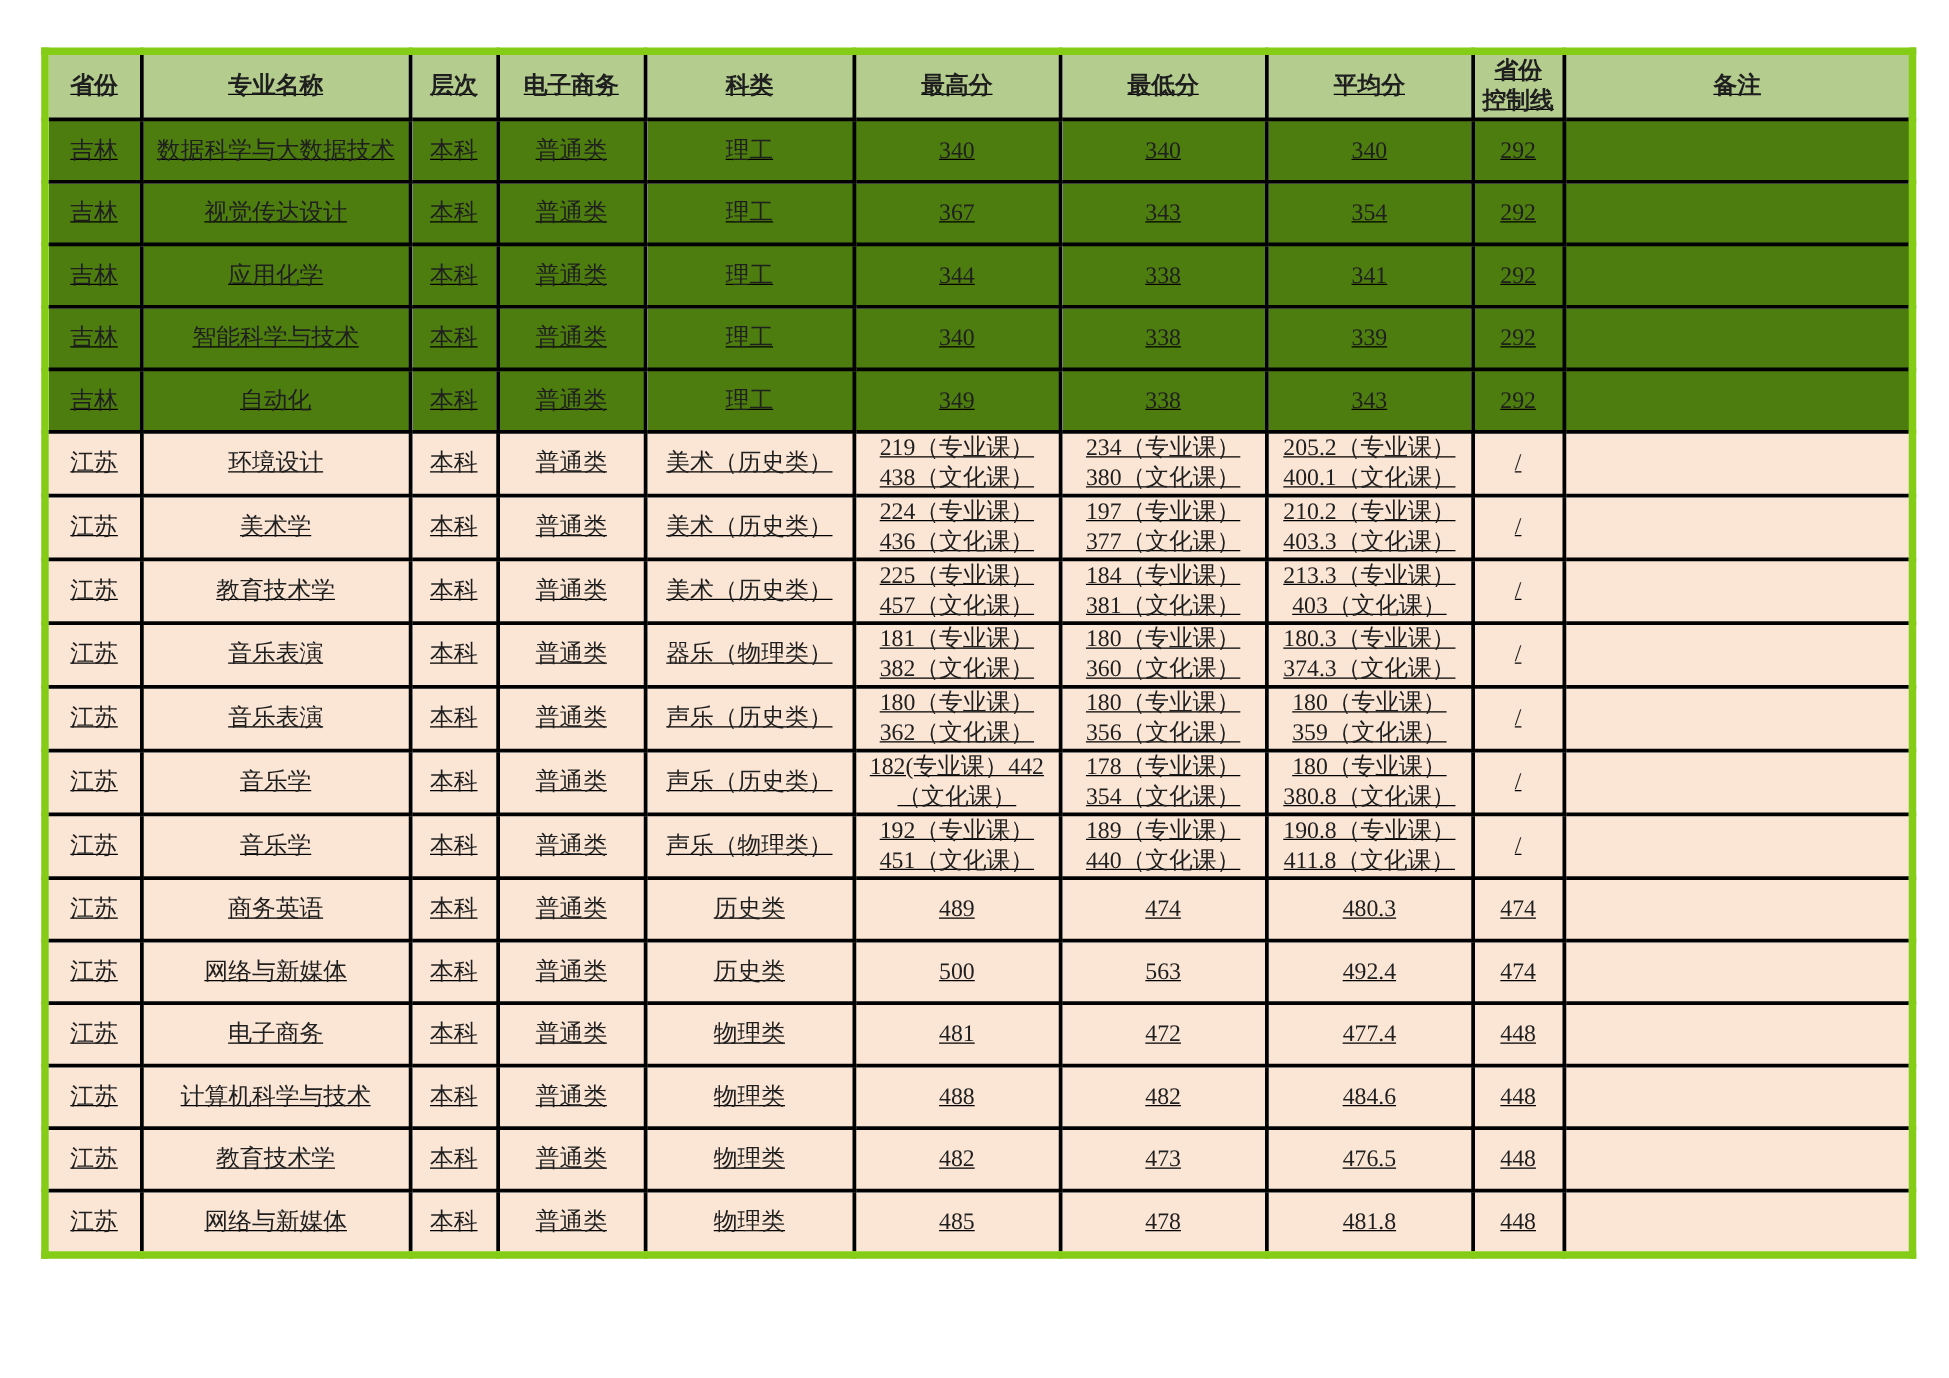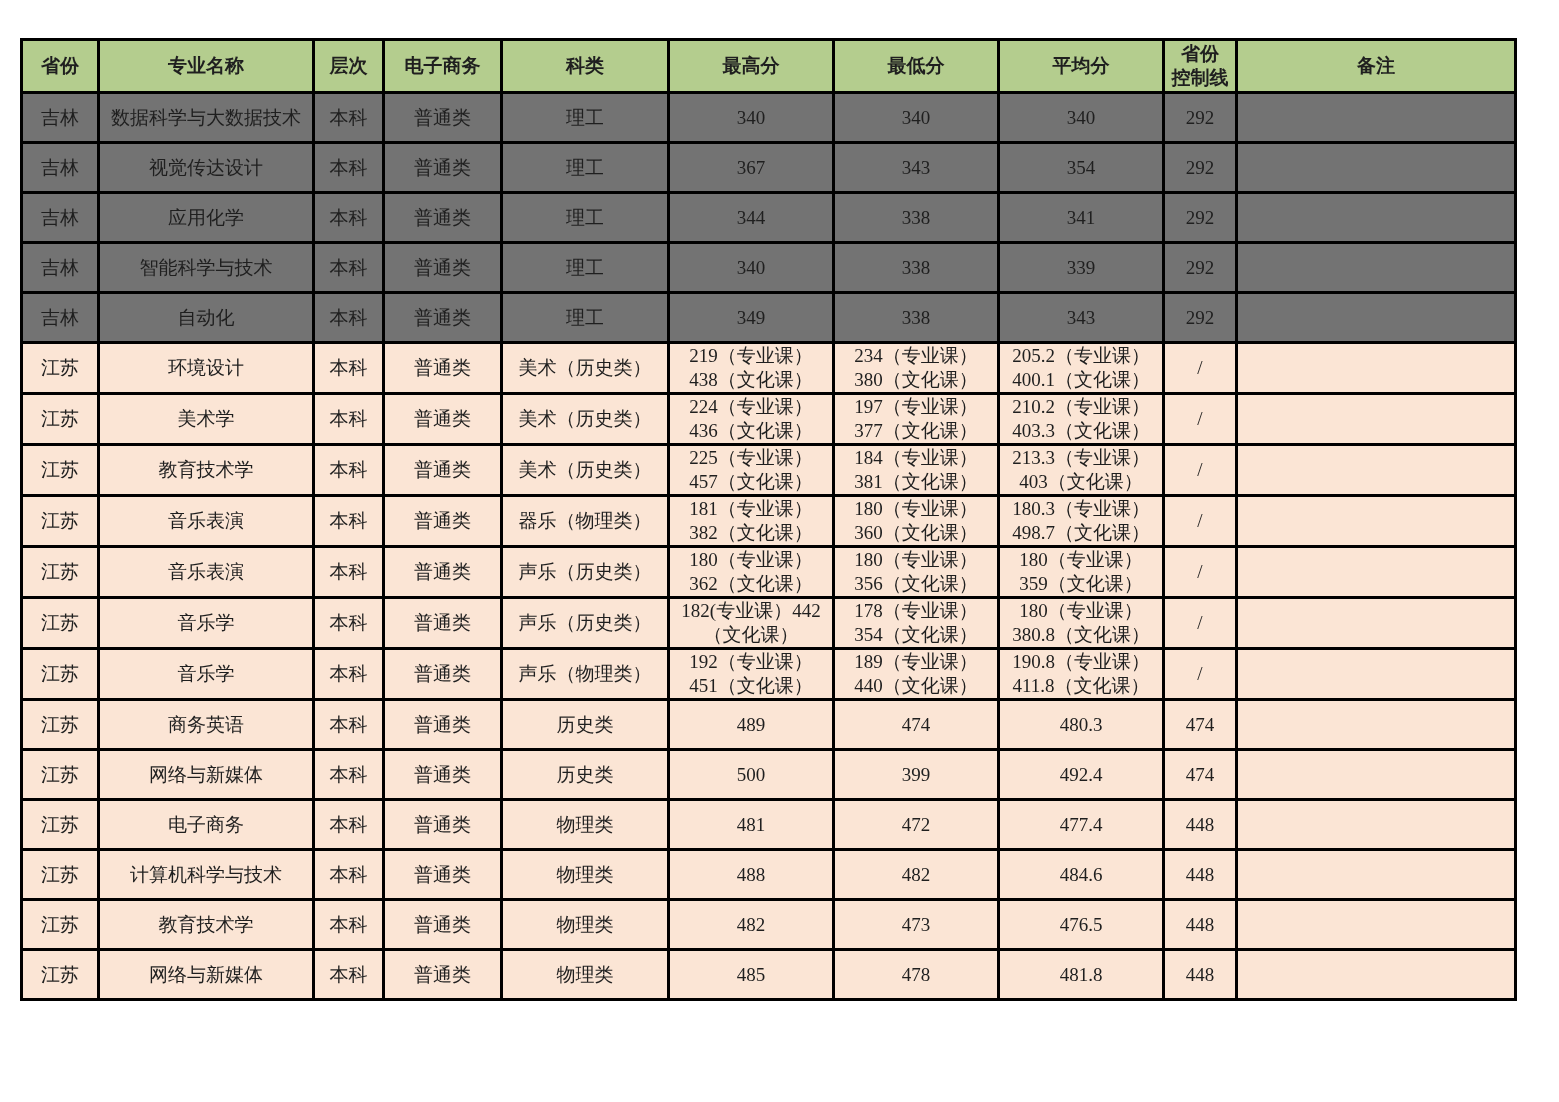--- a/index.html
+++ b/index.html
@@ -6,44 +6,45 @@
     margin: 0;
     padding: 0;
     background: #ffffff;
     width: 1559px;
     height: 1102px;
     position: relative;
     font-family: "Liberation Serif", "DejaVu Serif", serif;
   }
   #score-table {
     position: absolute;
-    left: 20px;
+    left: 33px;
     top: 38px;
     border-collapse: collapse;
     table-layout: fixed;
-    border: 1px solid #84cc16;
+    border: 6px solid #84cc16;
+    text-decoration: underline;
   }
   #score-table th, #score-table td {
     border: 3px solid #000000;
     text-align: center;
     vertical-align: middle;
     padding: 0 2px;
     color: #1f1f1f;
     font-size: 19px;
     line-height: 24px;
     white-space: pre-line;
     overflow: hidden;
   }
   #score-table th {
     background: #b4cd8e;
     font-weight: bold;
     height: 50px;
   }
   #score-table td { height: 47px; }
-  tr.row-green td { background: #737373; }
+  tr.row-green td { background: #4d7c0f; }
   tr.row-peach td { background: #fbe5d5; }
   
   col.c0 { width: 77px;  }
   col.c1 { width: 215px; }
   col.c2 { width: 70px;  }
   col.c3 { width: 118px; }
   col.c4 { width: 167px; }
   col.c5 { width: 165px; }
   col.c6 { width: 165px; }
   col.c7 { width: 165px; }
@@ -191,21 +192,21 @@
         <td>江苏</td>
         <td>音乐表演</td>
         <td>本科</td>
         <td>普通类</td>
         <td>器乐（物理类）</td>
         <td>181（专业课）
 382（文化课）</td>
         <td>180（专业课）
 360（文化课）</td>
         <td>180.3（专业课）
-498.7（文化课）</td>
+374.3（文化课）</td>
         <td>/</td>
         <td></td>
       </tr>
       <tr class="row-peach">
         <td>江苏</td>
         <td>音乐表演</td>
         <td>本科</td>
         <td>普通类</td>
         <td>声乐（历史类）</td>
         <td>180（专业课）
@@ -259,21 +260,21 @@
         <td>474</td>
         <td></td>
       </tr>
       <tr class="row-peach">
         <td>江苏</td>
         <td>网络与新媒体</td>
         <td>本科</td>
         <td>普通类</td>
         <td>历史类</td>
         <td>500</td>
-        <td>399</td>
+        <td>563</td>
         <td>492.4</td>
         <td>474</td>
         <td></td>
       </tr>
       <tr class="row-peach">
         <td>江苏</td>
         <td>电子商务</td>
         <td>本科</td>
         <td>普通类</td>
         <td>物理类</td>

